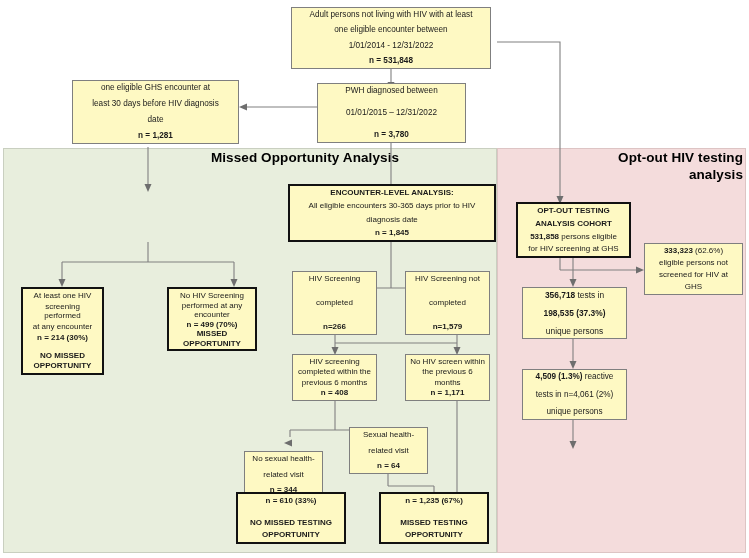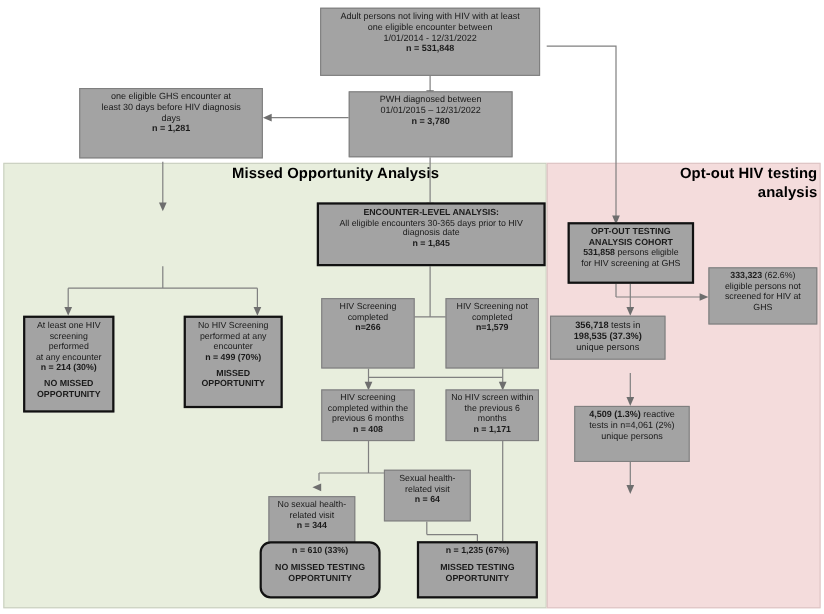--- a/index.html
+++ b/index.html
@@ -51,25 +51,25 @@
   #title-optout {
     left: 575px;
     top: 150px;
     width: 168px;
     text-align: right;
     line-height: 1.25;
   }
   .node {
     position: absolute;
     box-sizing: border-box;
-    background: #a3a3a3;
+    background: #fef9c3;
     display: flex;
     flex-direction: column;
     align-items: center;
-    justify-content: flex-start;
+    justify-content: space-between;
     text-align: center;
     color: #1a1a1a;
     z-index: 5;
     padding: 2px 3px;
   }
   .node.thin { border: 1px solid #7f7f7f; }
   .node.thick { border: 2.2px solid #111111; }
   .node .ln { display: block; line-height: 1.19; }
   .b { font-weight: bold; }
   .gap { height: 0.7em; }
@@ -170,21 +170,21 @@
 
   <div class="node thin" id="n-pwh" style="left:317px; top:83px; width:149px; height:60px; font-size:8.2px;">
     <span class="ln">PWH diagnosed between</span>
     <span class="ln">01/01/2015 – 12/31/2022</span>
     <span class="ln b">n = 3,780</span>
   </div>
 
   <div class="node thin" id="n-ghs30" style="left:72px; top:80px; width:167px; height:64px; font-size:8.2px;">
     <span class="ln">one eligible GHS encounter at</span>
     <span class="ln">least 30 days before HIV diagnosis</span>
-    <span class="ln">days</span>
+    <span class="ln">date</span>
     <span class="ln b">n = 1,281</span>
   </div>
 
 
   <div class="node thick" id="n-encounter" style="left:288px; top:184px; width:208px; height:58px; font-size:8px;">
     <span class="ln b">ENCOUNTER-LEVEL ANALYSIS:</span>
     <span class="ln">All eligible encounters 30-365 days prior to HIV</span>
     <span class="ln">diagnosis date</span>
     <span class="ln b">n = 1,845</span>
   </div>
@@ -206,21 +206,21 @@
   <div class="node thick" id="n-atleastone" style="left:21px; top:287px; width:83px; height:88px; font-size:8px;">
     <span class="ln">At least one HIV</span>
     <span class="ln">screening performed</span>
     <span class="ln">at any encounter</span>
     <span class="ln b">n = 214 (30%)</span>
     <span class="gap"></span>
     <span class="ln b">NO MISSED</span>
     <span class="ln b">OPPORTUNITY</span>
   </div>
 
-  <div class="node thick" id="n-noscreen" style="left:167px; top:287px; width:90px; height:84px; font-size:8px;">
+  <div class="node thick" id="n-noscreen" style="left:167px; top:287px; width:90px; height:64px; font-size:8px;">
     <span class="ln">No HIV Screening</span>
     <span class="ln">performed at any</span>
     <span class="ln">encounter</span>
     <span class="ln b">n = 499 (70%)</span>
     <span class="gap"></span>
     <span class="ln b">MISSED</span>
     <span class="ln b">OPPORTUNITY</span>
   </div>
 
   <div class="node thin" id="n-scrcomp" style="left:292px; top:271px; width:85px; height:64px; font-size:8px;">
@@ -254,35 +254,35 @@
     <span class="ln">related visit</span>
     <span class="ln b">n = 344</span>
   </div>
 
   <div class="node thin" id="n-sexual" style="left:349px; top:427px; width:79px; height:47px; font-size:8px;">
     <span class="ln">Sexual health-</span>
     <span class="ln">related  visit</span>
     <span class="ln b">n = 64</span>
   </div>
 
-  <div class="node thick" id="n-nomissedtest" style="left:236px; top:492px; width:110px; height:52px; font-size:8px;border-radius:10px;">
+  <div class="node thick" id="n-nomissedtest" style="left:236px; top:492px; width:110px; height:52px; font-size:8px;">
     <span class="ln b">n = 610 (33%)</span>
     <span class="gap"></span>
     <span class="ln b">NO MISSED TESTING</span>
     <span class="ln b">OPPORTUNITY</span>
   </div>
 
   <div class="node thick" id="n-missedtest" style="left:379px; top:492px; width:110px; height:52px; font-size:8px;">
     <span class="ln b">n = 1,235 (67%)</span>
     <span class="gap"></span>
     <span class="ln b">MISSED TESTING</span>
     <span class="ln b">OPPORTUNITY</span>
   </div>
 
-  <div class="node thin" id="n-tests" style="left:500px; top:287px; width:105px; height:40px; font-size:8.4px;">
+  <div class="node thin" id="n-tests" style="left:522px; top:287px; width:105px; height:52px; font-size:8.4px;">
     <span class="ln"><b>356,718</b><span> tests in</span></span>
     <span class="ln b">198,535 (37.3%)</span>
     <span class="ln">unique persons</span>
   </div>
 
   <div class="node thin" id="n-reactive" style="left:522px; top:369px; width:105px; height:51px; font-size:8.2px;">
     <span class="ln"><b>4,509 (1.3%)</b><span> reactive</span></span>
     <span class="ln"><span>tests in n=4,061 (2%)</span></span>
     <span class="ln">unique persons</span>
   </div>

